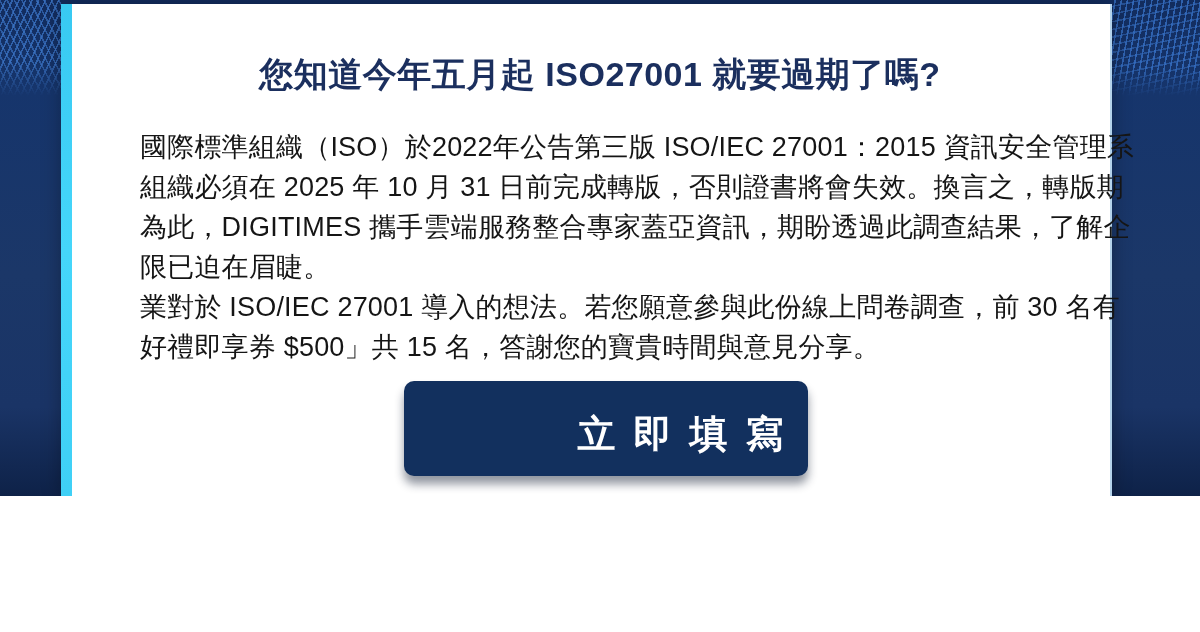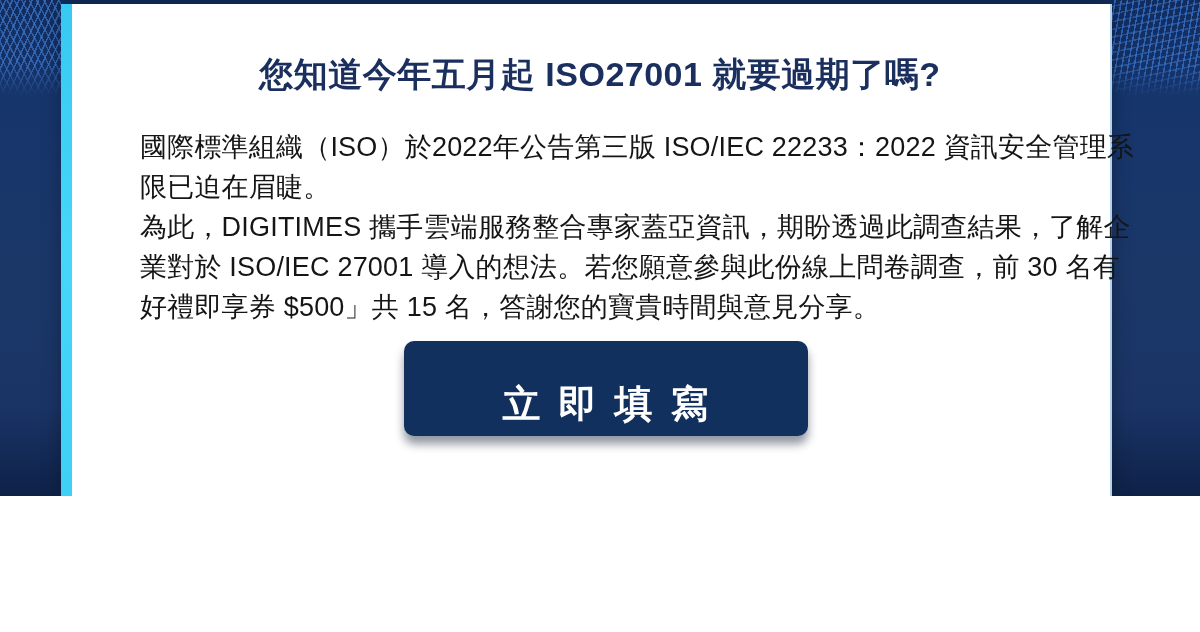--- a/index.html
+++ b/index.html
@@ -75,47 +75,48 @@
     display: inline-block;
     width: 404px; height: 95px;
     line-height: 95px;
     background: #12305e;
     color: #ffffff;
     font-family: inherit;
     font-size: 38px;
     font-weight: 700;
     letter-spacing: 18px;
     text-indent: 18px;
-    text-align: center;
+    text-align: right;
     border: none;
     border-radius: 10px;
     box-shadow: 0 8px 10px rgba(10, 22, 45, 0.45);
     cursor: pointer;
-    padding: 16px;
+    padding: 6px;
     margin-left: 11px;
   }
 </style>
 </head>
 <body>
 
 <div class="stage">
 
   <div class="mesh mesh-tl"></div>
   <div class="mesh mesh-tr"></div>
 
   <div class="card">
     <div class="card-accent"></div>
     <div class="card-inner">
 
       <h1 class="title">您知道今年五月起 ISO27001 就要過期了嗎?</h1>
 
       <div class="body-text">
-        <div class="body-line">國際標準組織（ISO）於2022年公告第三版 ISO/IEC 22233：2022 資訊安全管理系</div>
+        <div class="body-line">國際標準組織（ISO）於2022年公告第三版 ISO/IEC 27001：2015 資訊安全管理系</div>
+        <div class="body-line">組織必須在 2025 年 10 月 31 日前完成轉版，否則證書將會失效。換言之，轉版期</div>
+        <div class="body-line">為此，DIGITIMES 攜手雲端服務整合專家蓋亞資訊，期盼透過此調查結果，了解企</div>
         <div class="body-line">限已迫在眉睫。</div>
-        <div class="body-line">為此，DIGITIMES 攜手雲端服務整合專家蓋亞資訊，期盼透過此調查結果，了解企</div>
         <div class="body-line">業對於 ISO/IEC 27001 導入的想法。若您願意參與此份線上問卷調查，前 30 名有</div>
         <div class="body-line">好禮即享券 $500」共 15 名，答謝您的寶貴時間與意見分享。</div>
       </div>
 
       <div class="cta-wrap">
         <button class="cta-button">立即填寫</button>
       </div>
 
     </div>
   </div>

